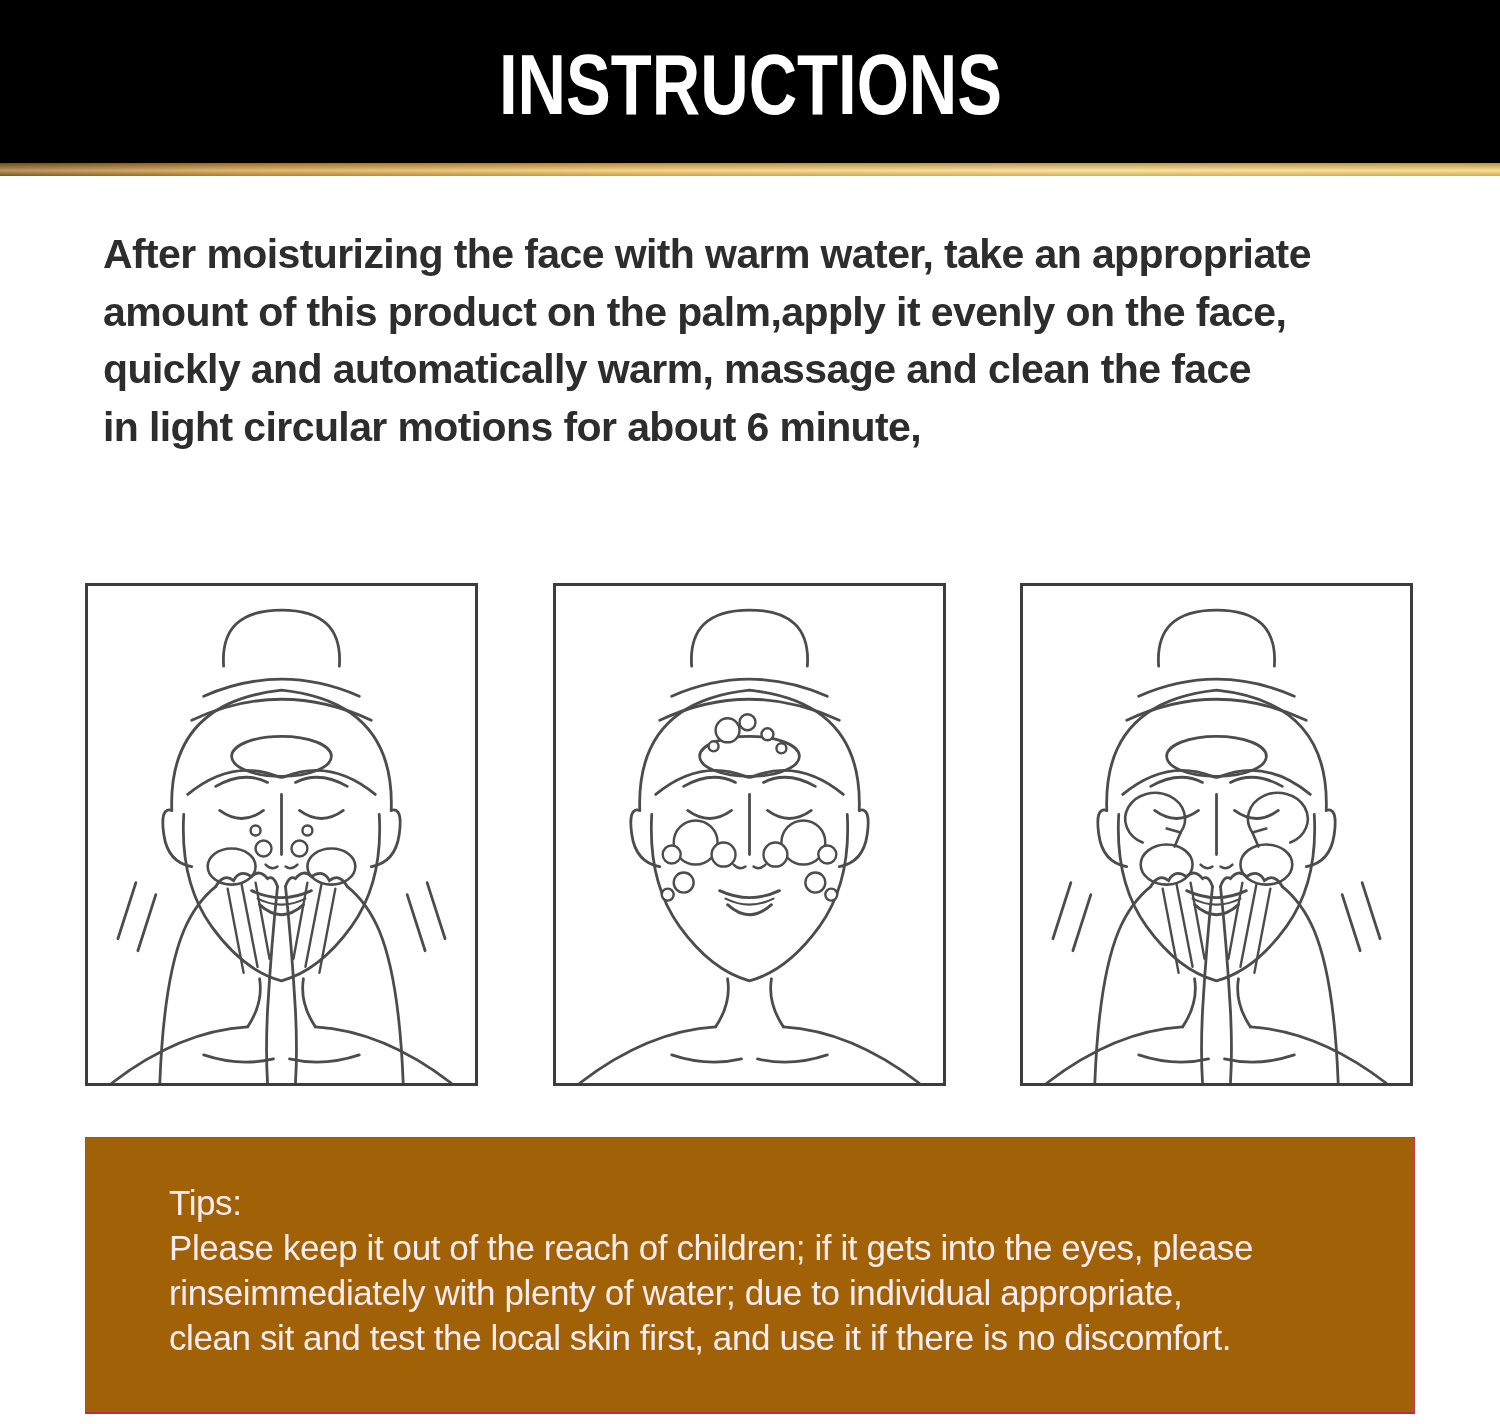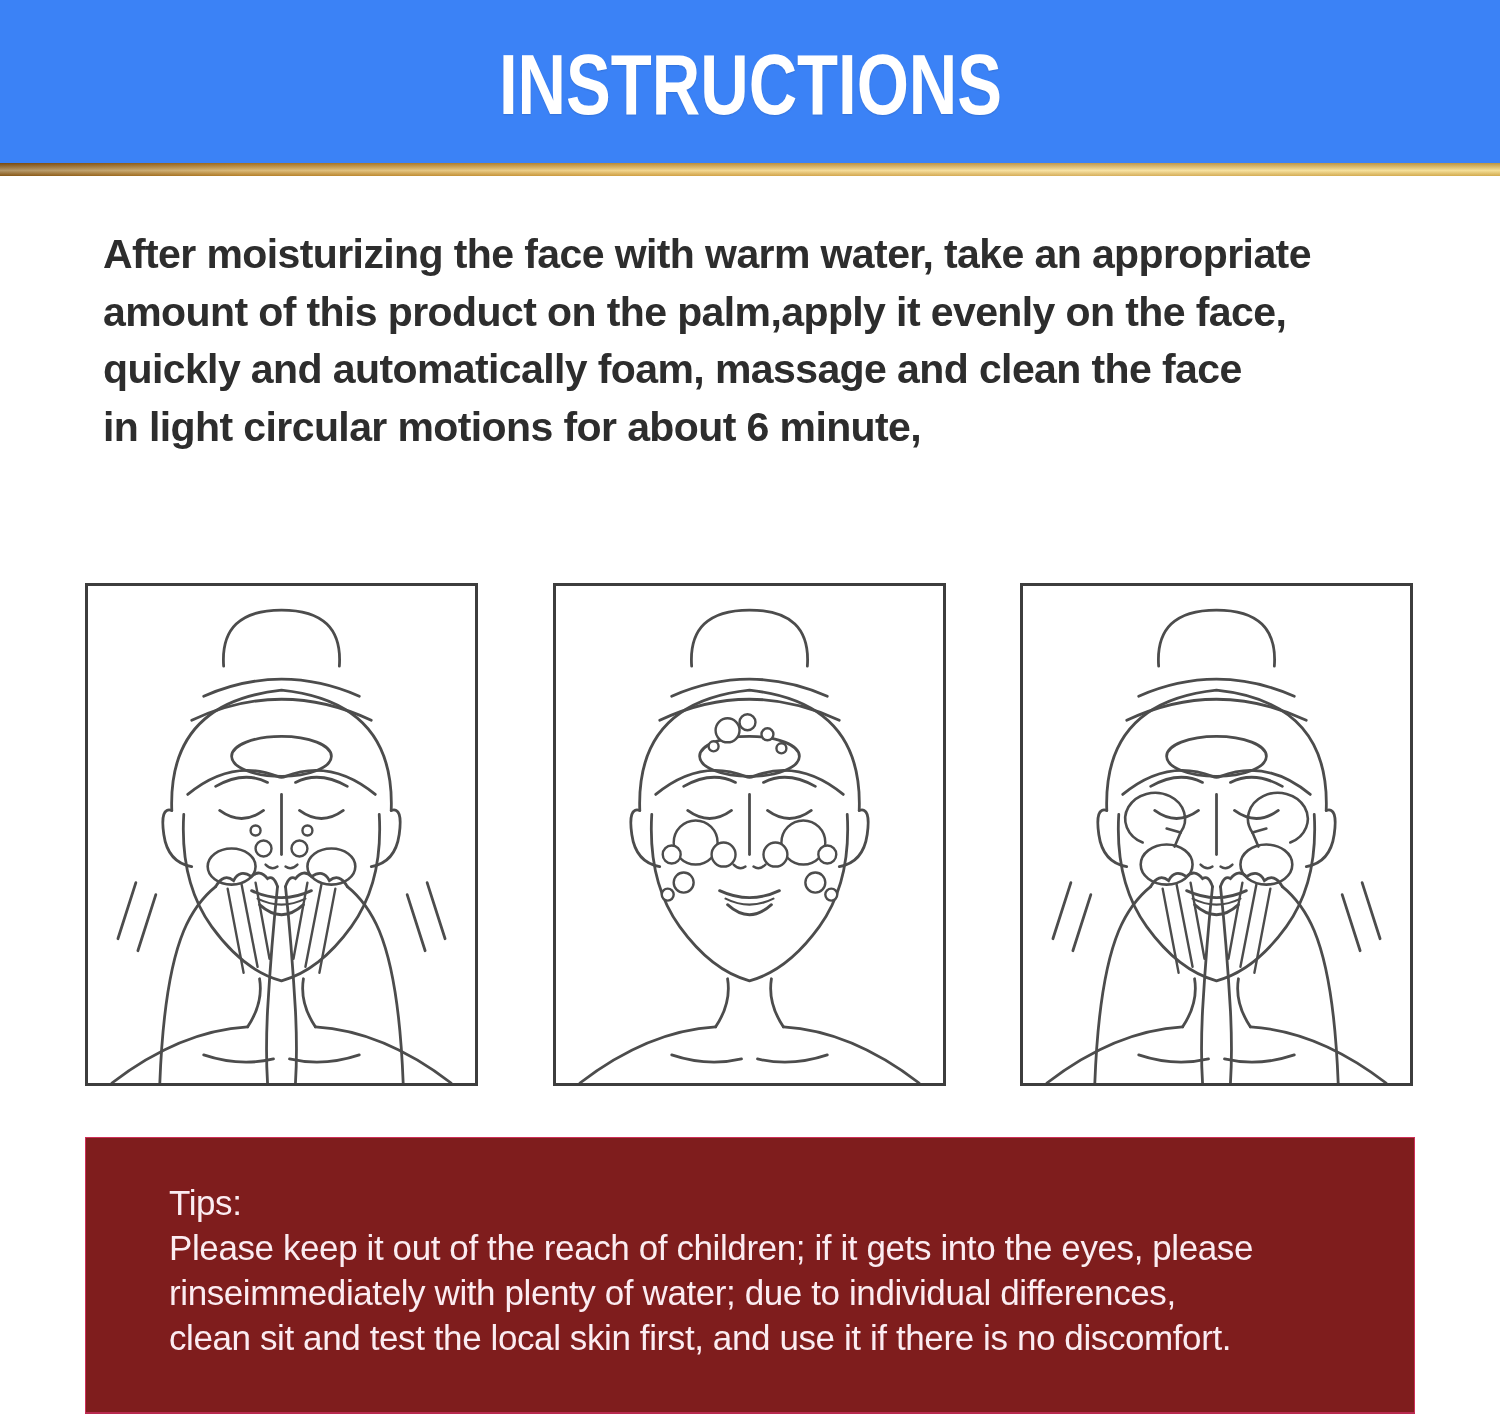--- a/index.html
+++ b/index.html
@@ -7,21 +7,21 @@
   body {
     position:relative;
     background:#ffffff;
     font-family:"Liberation Sans", sans-serif;
     overflow:hidden;
   }
 
   
   .banner {
     position:absolute; left:0; top:0; width:1500px; height:163px;
-    background:#3b82f6;
+    background:#000000;
     display:flex; align-items:center; justify-content:center;
   }
   .banner-title {
     color:#ffffff;
     font-size:86px;
     font-weight:700;
     letter-spacing:0px;
     transform:scaleX(0.78);
     transform-origin:center center;
     white-space:nowrap;
@@ -52,21 +52,21 @@
     background:#ffffff;
   }
   .panel-1 { left:85px; }
   .panel-2 { left:553px; }
   .panel-3 { left:1020px; }
   .panel svg { display:block; width:387px; height:497px; }
 
   
   .tips-box {
     position:absolute; left:85px; top:1137px; width:1330px; height:277px;
-    background:#7f1d1d;
+    background:#a16207;
     border:1px solid #cf2f58;
     border-bottom:2px solid #b82a4f;
   }
   .tips-inner {
     position:absolute; left:83px; top:42px; right:20px;
     color:#fbecf1;
     font-size:35px;
     line-height:45px;
     letter-spacing:-0.4px;
   }
@@ -163,21 +163,21 @@
 </svg>
 
 <div class="banner">
   <div class="banner-title">INSTRUCTIONS</div>
 </div>
 <div class="gold-divider"></div>
 
 <div class="instructions-text">
   <div>After moisturizing the face with warm water, take an appropriate</div>
   <div>amount of this product on the palm,apply it evenly on the face,</div>
-  <div>quickly and automatically foam, massage and clean the face</div>
+  <div>quickly and automatically warm, massage and clean the face</div>
   <div>in light circular motions for about 6 minute,</div>
 </div>
 
 <div class="panel panel-1">
   <svg viewBox="0 0 194 248" preserveAspectRatio="none">
     <use href="#g-face"></use>
     <use href="#g-bubbles-eye-left"></use>
     <use href="#g-bubbles-eye-left" transform="translate(194,0) scale(-1,1)"></use>
     <ellipse cx="72" cy="140" rx="12" ry="9" fill="none" stroke="#4c4c4c" stroke-width="1.3"></ellipse>
     <ellipse cx="122" cy="140" rx="12" ry="9" fill="none" stroke="#4c4c4c" stroke-width="1.3"></ellipse>
@@ -206,16 +206,16 @@
     <use href="#g-hand-left" transform="translate(194,0) scale(-1,1)"></use>
     <use href="#g-motion-left"></use>
     <use href="#g-motion-left" transform="translate(194,0) scale(-1,1)"></use>
   </svg>
 </div>
 
 <div class="tips-box">
   <div class="tips-inner">
     <div>Tips:</div>
     <div>Please keep it out of the reach of children; if it gets into the eyes, please</div>
-    <div>rinseimmediately with plenty of water; due to individual differences,</div>
+    <div>rinseimmediately with plenty of water; due to individual appropriate,</div>
     <div>clean sit and test the local skin first, and use it if there is no discomfort.</div>
   </div>
 </div>
 
 </body></html>

